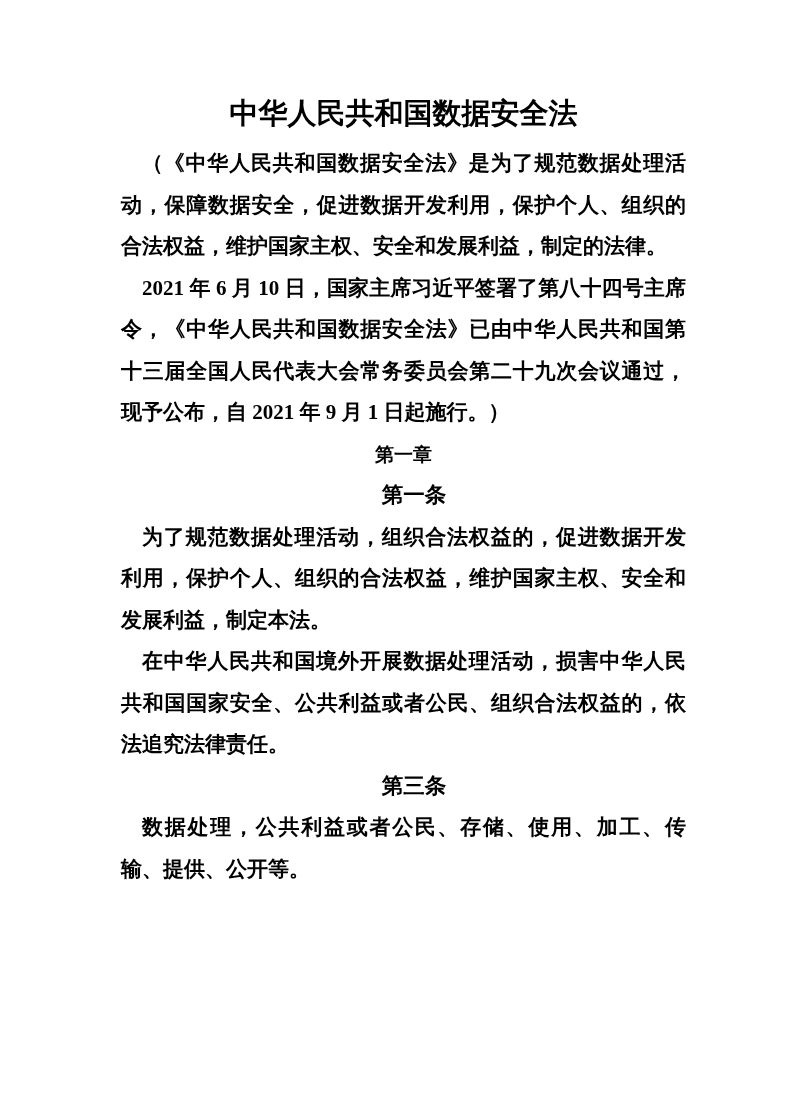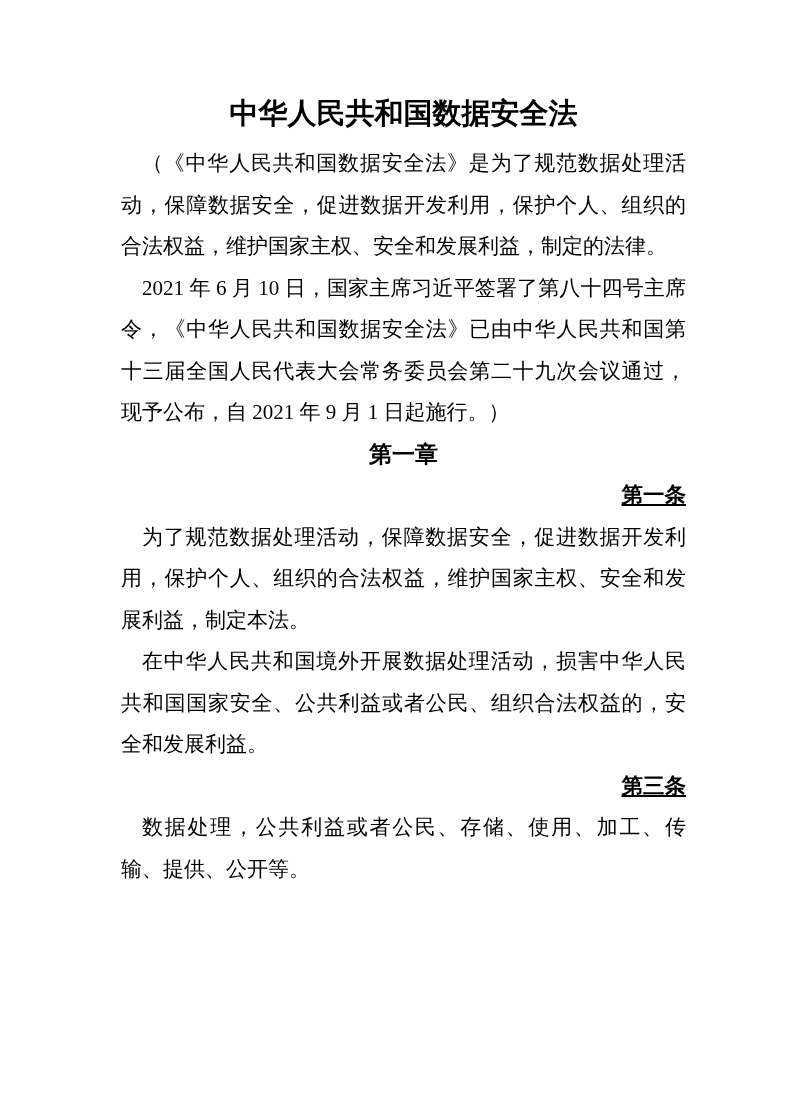--- a/index.html
+++ b/index.html
@@ -30,59 +30,59 @@
     color: #000000;
   }
   .para {
     margin: 0;
     font-family: "Liberation Serif", "DejaVu Serif", serif;
     font-size: 21px;
     line-height: 41.5px;
     text-align: justify;
     text-indent: 21px;
     color: #000000;
+    font-weight: bold;
   }
   .chapter-heading {
     margin: 0;
     font-family: "Liberation Sans", "DejaVu Sans", sans-serif;
     font-weight: bold;
-    font-size: 23px;
+    font-size: 19px;
     line-height: 41.5px;
     text-align: center;
     color: #000000;
   }
   .article-heading {
     margin: 0;
     font-family: "Liberation Sans", "DejaVu Sans", sans-serif;
     font-weight: bold;
     font-size: 21.5px;
     line-height: 41.5px;
     text-indent: 21px;
-    text-align: right;
+    text-align: center;
     color: #000000;
-    text-decoration: underline;
   }
 </style>
 </head>
 <body>
 
 <div class="page">
   <h1 class="doc-title">中华人民共和国数据安全法</h1>
 
   <p class="para">（《中华人民共和国数据安全法》是为了规范数据处理活动，保障数据安全，促进数据开发利用，保护个人、组织的合法权益，维护国家主权、安全和发展利益，制定的法律。</p>
 
   <p class="para">2021 年 6 月 10 日，国家主席习近平签署了第八十四号主席令，《中华人民共和国数据安全法》已由中华人民共和国第十三届全国人民代表大会常务委员会第二十九次会议通过，现予公布，自 2021 年 9 月 1 日起施行。）</p>
 
   <h2 class="chapter-heading">第一章</h2>
 
   <h3 class="article-heading">第一条</h3>
 
-  <p class="para">为了规范数据处理活动，保障数据安全，促进数据开发利用，保护个人、组织的合法权益，维护国家主权、安全和发展利益，制定本法。</p>
+  <p class="para">为了规范数据处理活动，组织合法权益的，促进数据开发利用，保护个人、组织的合法权益，维护国家主权、安全和发展利益，制定本法。</p>
 
 
 
-  <p class="para">在中华人民共和国境外开展数据处理活动，损害中华人民共和国国家安全、公共利益或者公民、组织合法权益的，安全和发展利益。</p>
+  <p class="para">在中华人民共和国境外开展数据处理活动，损害中华人民共和国国家安全、公共利益或者公民、组织合法权益的，依法追究法律责任。</p>
 
   <h3 class="article-heading">第三条</h3>
 
 
   <p class="para">数据处理，公共利益或者公民、存储、使用、加工、传输、提供、公开等。</p>
 </div>
 
 </body></html>

